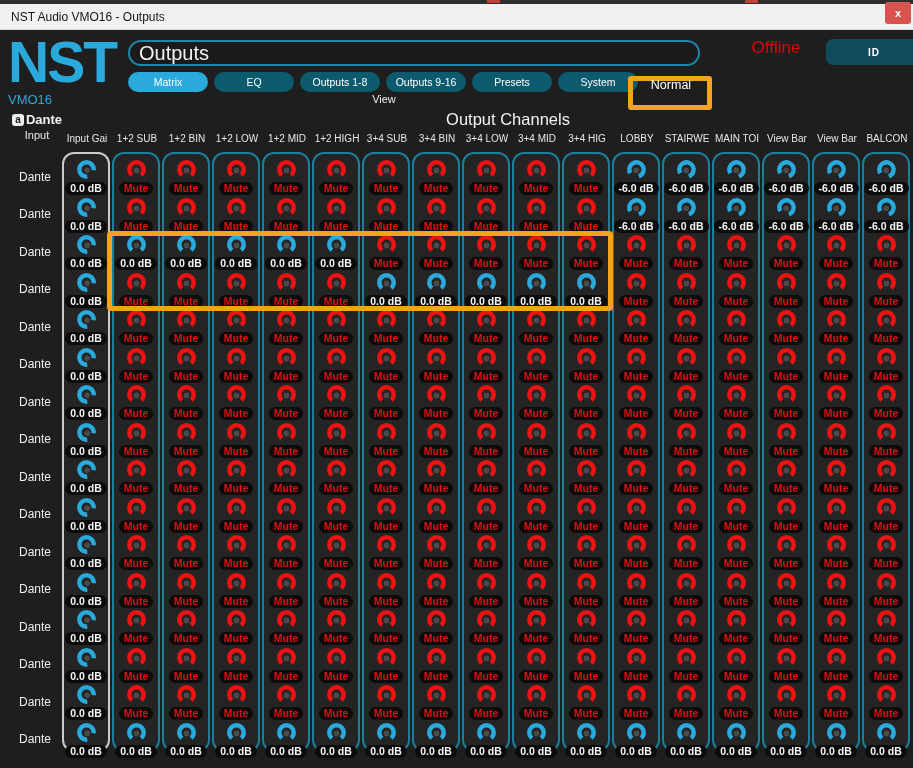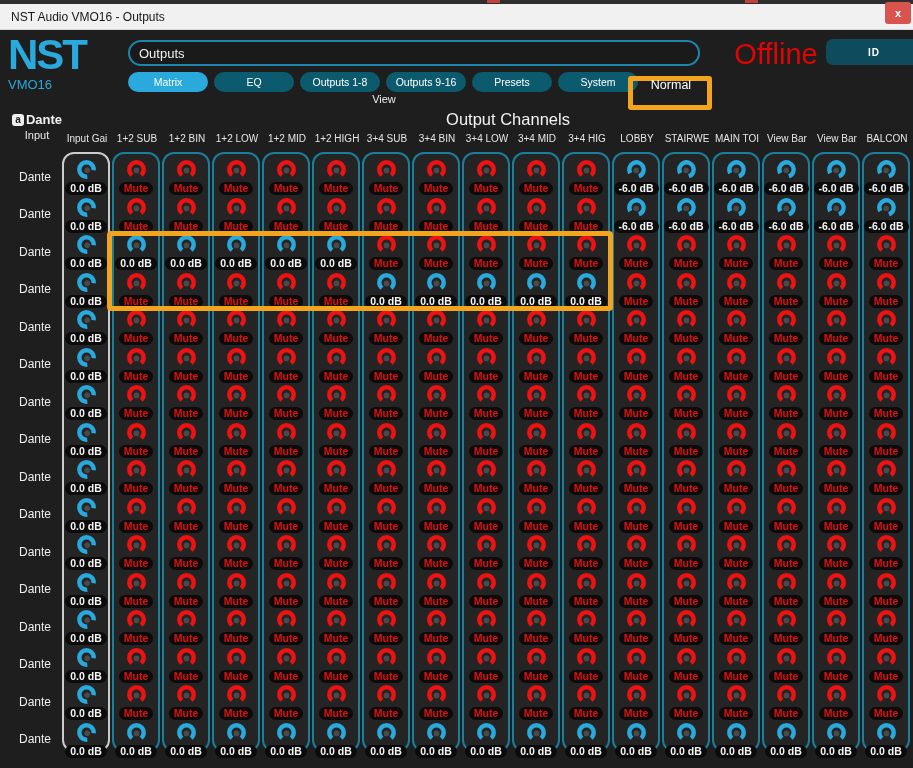--- a/index.html
+++ b/index.html
@@ -31,35 +31,35 @@
     border-bottom:1px solid #D8D8D8;
   }
   .close-btn{
     position:absolute;right:2px;top:2px;width:26px;height:22px;
     background:#D9534F;border-radius:3px;color:#fff;
     display:flex;align-items:center;justify-content:center;
     font-size:11px;font-weight:bold;cursor:pointer;
   }
   
   .logo{position:absolute;left:8px;top:34px;width:118px;line-height:1;}
-  .logo .l1{font-size:42px;font-weight:bold;color:var(--accent);letter-spacing:-2px;}
+  .logo .l1{font-size:57px;font-weight:bold;color:var(--accent);letter-spacing:-2px;}
   .logo .l2{font-size:25px;font-weight:bold;letter-spacing:1px;color:#DDD;}
   @supports (-webkit-text-stroke: 1px #fff){
     .logo .l2{color:transparent;-webkit-text-stroke:1.2px #DDD;}
   }
   .logo .l3{font-size:13px;color:var(--accent);margin-top:2px;}
   .name-field{
     position:absolute;left:128px;top:40px;width:572px;height:26px;
     background:#1A1A1A;border:2px solid #1C86AC;border-radius:13px;
-    color:#F0F0F0;font-size:13px;padding:0 9px;outline:none;
+    color:#F0F0F0;font-size:20px;padding:0 9px;outline:none;
     font-family:inherit;
   }
   .offline{
     position:absolute;left:726px;top:38px;width:100px;height:28px;
-    color:var(--offline);font-size:29px;font-weight:300;text-align:center;
+    color:var(--offline);font-size:17px;font-weight:300;text-align:center;
   }
   .id-btn{
     position:absolute;left:826px;top:39px;width:96px;height:26px;
     background:#0E4B5C;border-radius:7px;color:#fff;font-size:10px;
     font-weight:bold;letter-spacing:1px;display:flex;align-items:center;
     justify-content:center;cursor:pointer;
   }
   .tabs{position:absolute;left:128px;top:72px;display:flex;gap:6px;}
   .tab{
     width:80px;height:20px;border-radius:10px;background:var(--tab-inactive);

